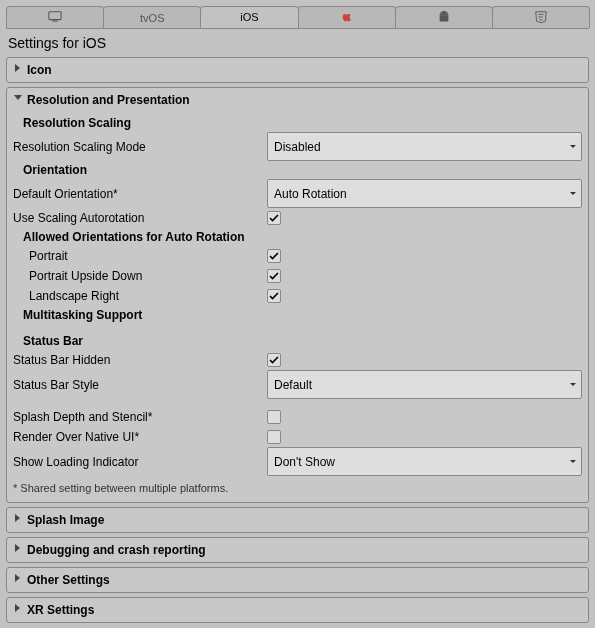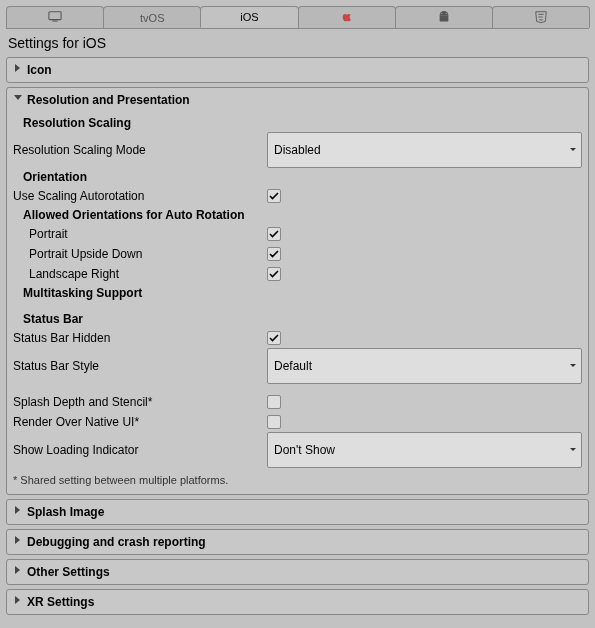--- a/index.html
+++ b/index.html
@@ -85,21 +85,21 @@
     flex: none;
   }
   .row .label.indent { padding-left: 16px; }
   .row .control {
     flex: 1;
     display: flex;
     align-items: center;
   }
   .dropdown {
     flex: 1;
-    height: 36px;
+    height: 29px;
     background: #dedede;
     border: 1px solid #888;
     border-radius: 2px;
     display: flex;
     align-items: center;
     justify-content: space-between;
     padding: 0 4px 0 6px;
     cursor: pointer;
     font-size: 12px;
   }
@@ -204,20 +204,33 @@
                 <svg viewBox="0 0 8 8">
                   <path d="M1 2l3 3 3-3z" fill="#333"></path>
                 </svg>
               </span>
           </div>
         </div>
       </div>
 
       <div class="group-heading">Orientation</div>
       <div class="row">
+        <div class="label">Default Orientation*</div>
+        <div class="control">
+          <div class="dropdown">
+            <span>Auto Rotation</span>
+            <span class="dd-arrow">
+                <svg viewBox="0 0 8 8">
+                  <path d="M1 2l3 3 3-3z" fill="#333"></path>
+                </svg>
+              </span>
+          </div>
+        </div>
+      </div>
+      <div class="row">
         <div class="label">Use Scaling Autorotation</div>
         <div class="control">
           <span class="checkbox">
             <svg viewBox="0 0 10 10">
                 <path d="M1 5l2.5 2.5L9 2" fill="none" stroke="#000" stroke-width="1.6"></path>
               </svg>
           </span>
         </div>
       </div>
 

